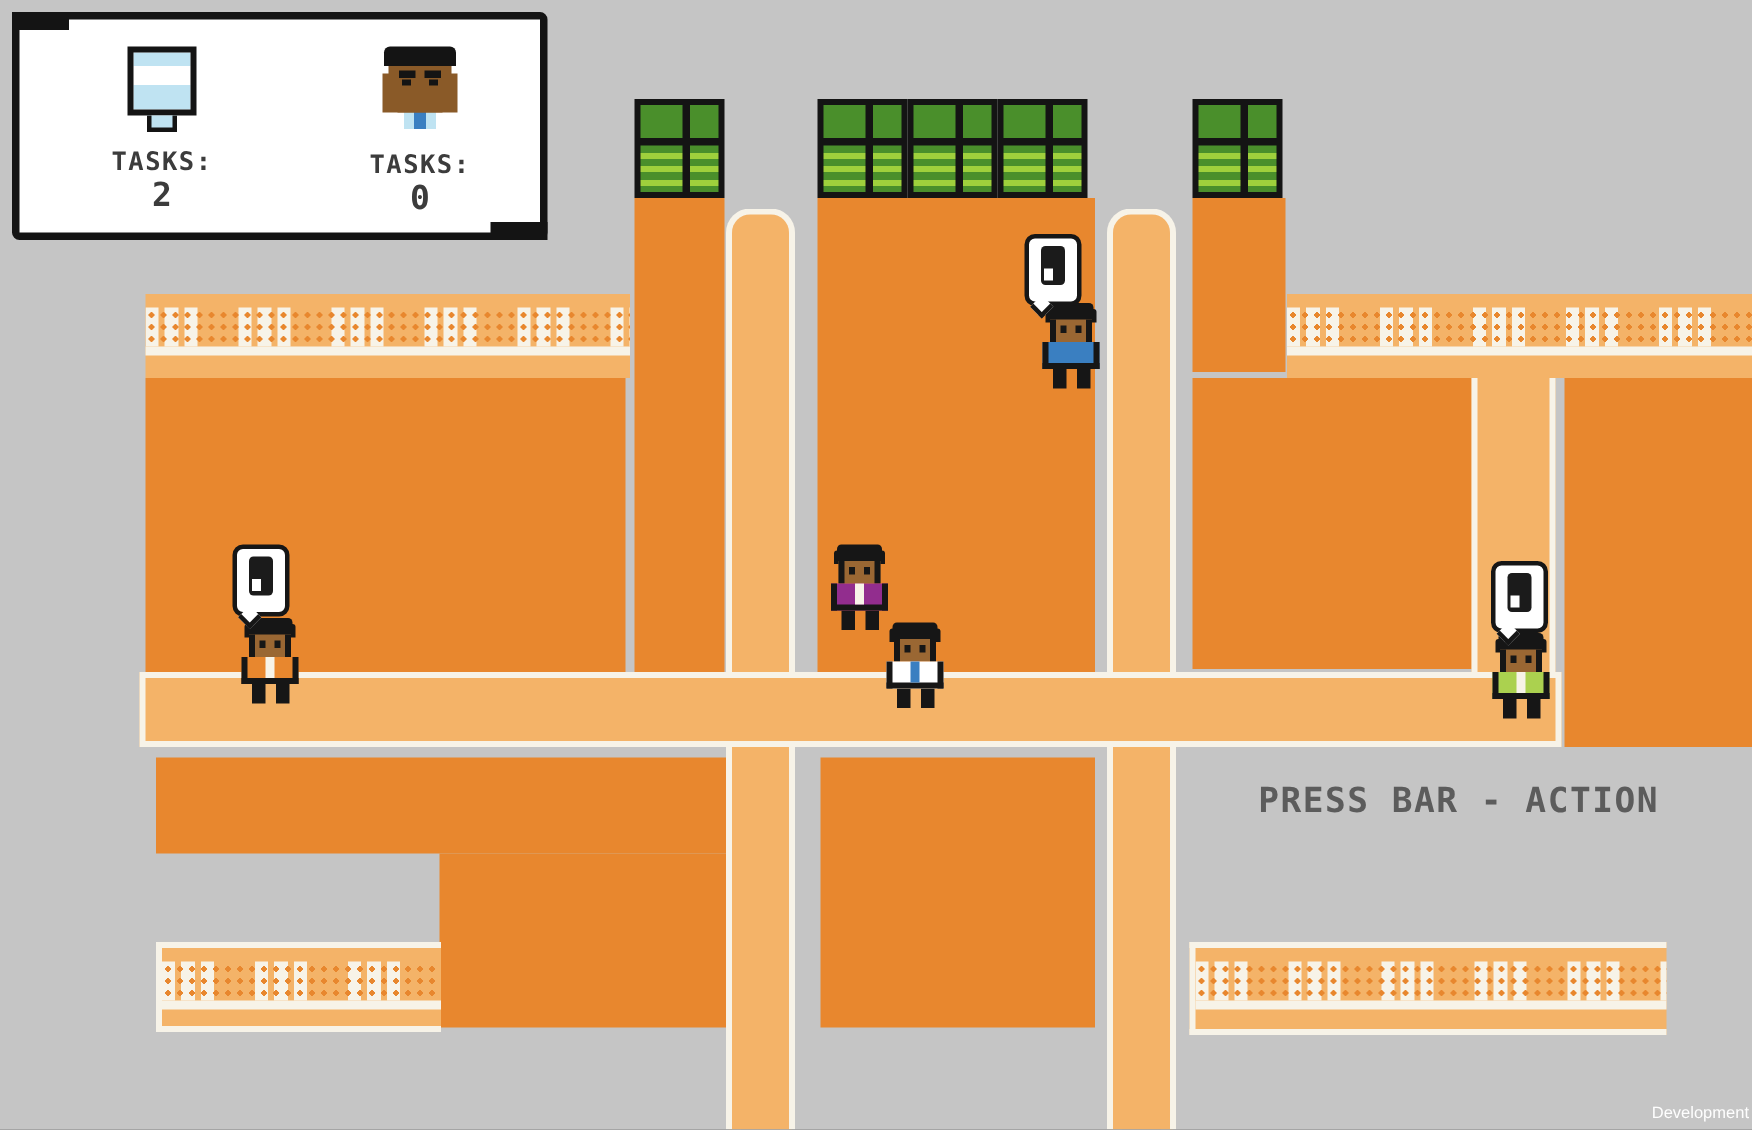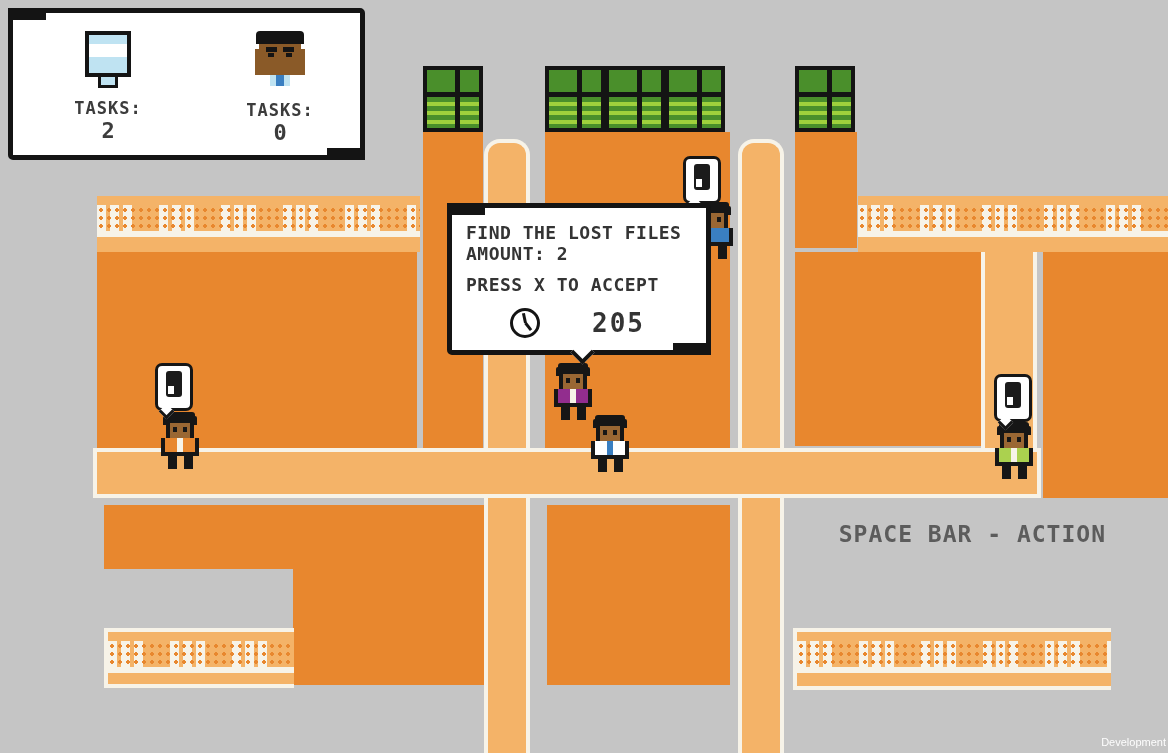--- a/index.html
+++ b/index.html
@@ -235,30 +235,20 @@
       <div class="face-icon">
         <div class="fi-hair"></div>
         <div class="fi-face"></div>
         <div class="fi-collar"></div>
       </div>
       <div class="task-label">TASKS:</div>
       <div class="task-value">0</div>
     </div>
   </div>
 
-  <div class="pixel-border dialog">
-    <div class="dlg-line">FIND THE LOST FILES</div>
-    <div class="dlg-line">AMOUNT: 2</div>
-    <div class="dlg-line dlg-accept">PRESS X TO ACCEPT</div>
-    <div class="dlg-row">
-      <span class="clock small"></span>
-      <span class="dlg-timer">205</span>
-    </div>
-    <i class="dlg-tail"></i>
-  </div>
 
   <div class="instructions">
-    <div>SPACE BAR - ACTION</div>
+    <div>PRESS BAR - ACTION</div>
   </div>
 
 
   <div class="watermark">Development</div>
 </div>
 
 </body></html>

